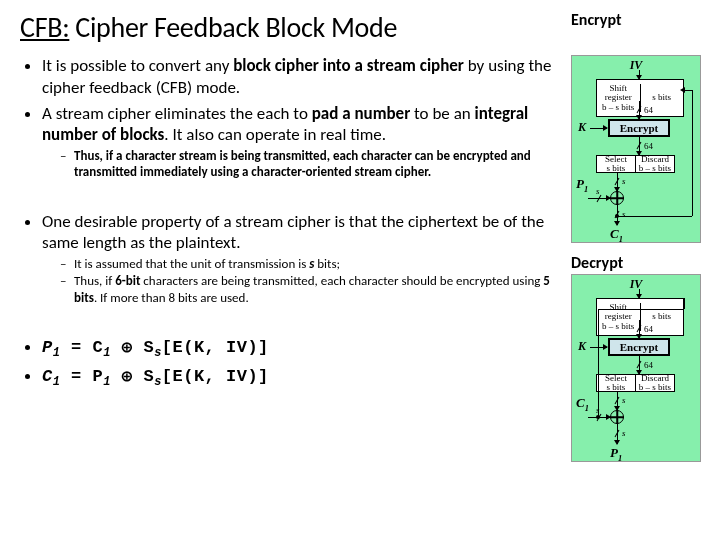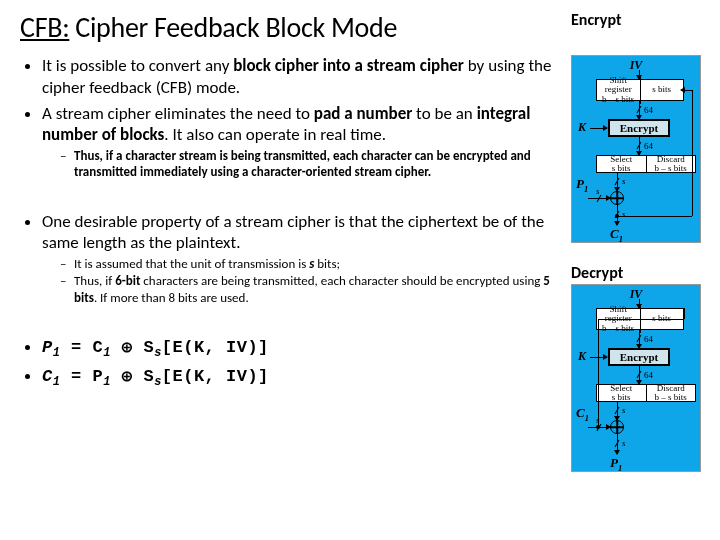--- a/index.html
+++ b/index.html
@@ -21,31 +21,31 @@
   ul.sub { list-style: none; padding-left: 18px; font-size: 13px; line-height: 1.25; margin-top: 2px; margin-bottom: 10px; }
   ul.sub > li { position: relative; padding-left: 14px; margin-bottom: 1px; }
   ul.sub > li::before { content: "–"; position: absolute; left: 0; }
   .spacer { height: 20px; }
   .b { font-weight: 700; }
   .it { font-style: italic; }
   .mono { font-family: 'Courier New', monospace; font-weight: 700; font-size: 17px; letter-spacing: 0.5px; text-align: center; }
   .mono .sub-s { font-size: 0.7em; font-style: italic; vertical-align: sub; font-weight: 700; }
   .xor { font-size: 1.05em; position: relative; top: 1px; }
   
-  .diagram { border: 1px solid #999; width: 130px; height: 188px; background: #0ea5e9; position: relative; font-family: 'Times New Roman', serif; font-size: 10px; margin-bottom: 20px; }
+  .diagram { border: 1px solid #999; width: 130px; height: 188px; background: #86efac; position: relative; font-family: 'Times New Roman', serif; font-size: 10px; margin-bottom: 10px; }
   .iv { position: absolute; top: 2px; left: 50%; transform: translateX(-50%); font-weight: 700; font-style: italic; font-size: 12px; }
   .arrow-down { position: absolute; left: 50%; width: 1px; background: #000; }
   .arrow-down::after { content: ""; position: absolute; bottom: -1px; left: -3px; border-left: 3.5px solid transparent; border-right: 3.5px solid transparent; border-top: 5px solid #000; }
   .arrow-right-head::after { content: ""; position: absolute; right: -1px; top: -3px; border-top: 3.5px solid transparent; border-bottom: 3.5px solid transparent; border-left: 5px solid #000; }
   .box { position: absolute; border: 1px solid #000; background: #fff; display: flex; align-items: center; justify-content: center; }
-  .shift { left: 24px; width: 88px; height: 22px; flex-direction: row; }
+  .shift { left: 24px; width: 88px; height: 38px; flex-direction: row; }
   .shift .half { flex: 1; text-align: center; font-size: 9px; line-height: 1.05; }
   .shift .halfL { border-right: 1px solid #000; display:flex; flex-direction:column; justify-content:center;}
   .enc { left: 36px; width: 62px; height: 18px; background: #cfe5eb; border: 2px solid #000; font-weight: 700; font-size: 11px; }
-  .sel { left: 24px; width: 100px; height: 18px; }
+  .sel { left: 24px; width: 79px; height: 18px; }
   .sel .half { flex: 1; text-align: center; font-size: 9px; line-height: 1.05; }
   .sel .halfL { border-right: 1px solid #000; }
   .lbl { position: absolute; font-size: 9px; }
   .K { position: absolute; font-weight: 700; font-style: italic; font-size: 12px; }
   .P { position: absolute; font-weight: 700; font-style: italic; font-size: 13px; }
   .P .s1 { font-size: 0.65em; vertical-align: sub; }
   .xornode { position: absolute; width: 14px; height: 14px; border: 1.5px solid #000; border-radius: 50%; }
   .xornode::before { content: ""; position: absolute; left: 50%; top: -1px; bottom: -1px; width: 1.5px; background: #000; transform: translateX(-50%); }
   .xornode::after { content: ""; position: absolute; top: 50%; left: -1px; right: -1px; height: 1.5px; background: #000; transform: translateY(-50%); }
   .hline { position: absolute; height: 1px; background: #000; }
@@ -67,21 +67,21 @@
   </div>
 </div>
 
 <div class="row">
   <div class="left">
     <ul class="main">
       <li>
         <span>It is possible to convert any </span><span class="b">block cipher into a stream cipher</span><span> by using the cipher feedback (CFB) mode.</span>
       </li>
       <li>
-        <span>A stream cipher eliminates the need to </span><span class="b">pad a number</span><span> to be an </span><span class="b">integral number of blocks</span><span>. It also can operate in real time.</span>
+        <span>A stream cipher eliminates the each to </span><span class="b">pad a number</span><span> to be an </span><span class="b">integral number of blocks</span><span>. It also can operate in real time.</span>
         <ul class="sub">
           <li><span class="b">Thus, if a character stream is being transmitted, each character can be encrypted and transmitted immediately using a character-oriented stream cipher.</span></li>
         </ul>
       </li>
     </ul>
 
     <div class="spacer"></div>
 
     <ul class="main">
       <li>

